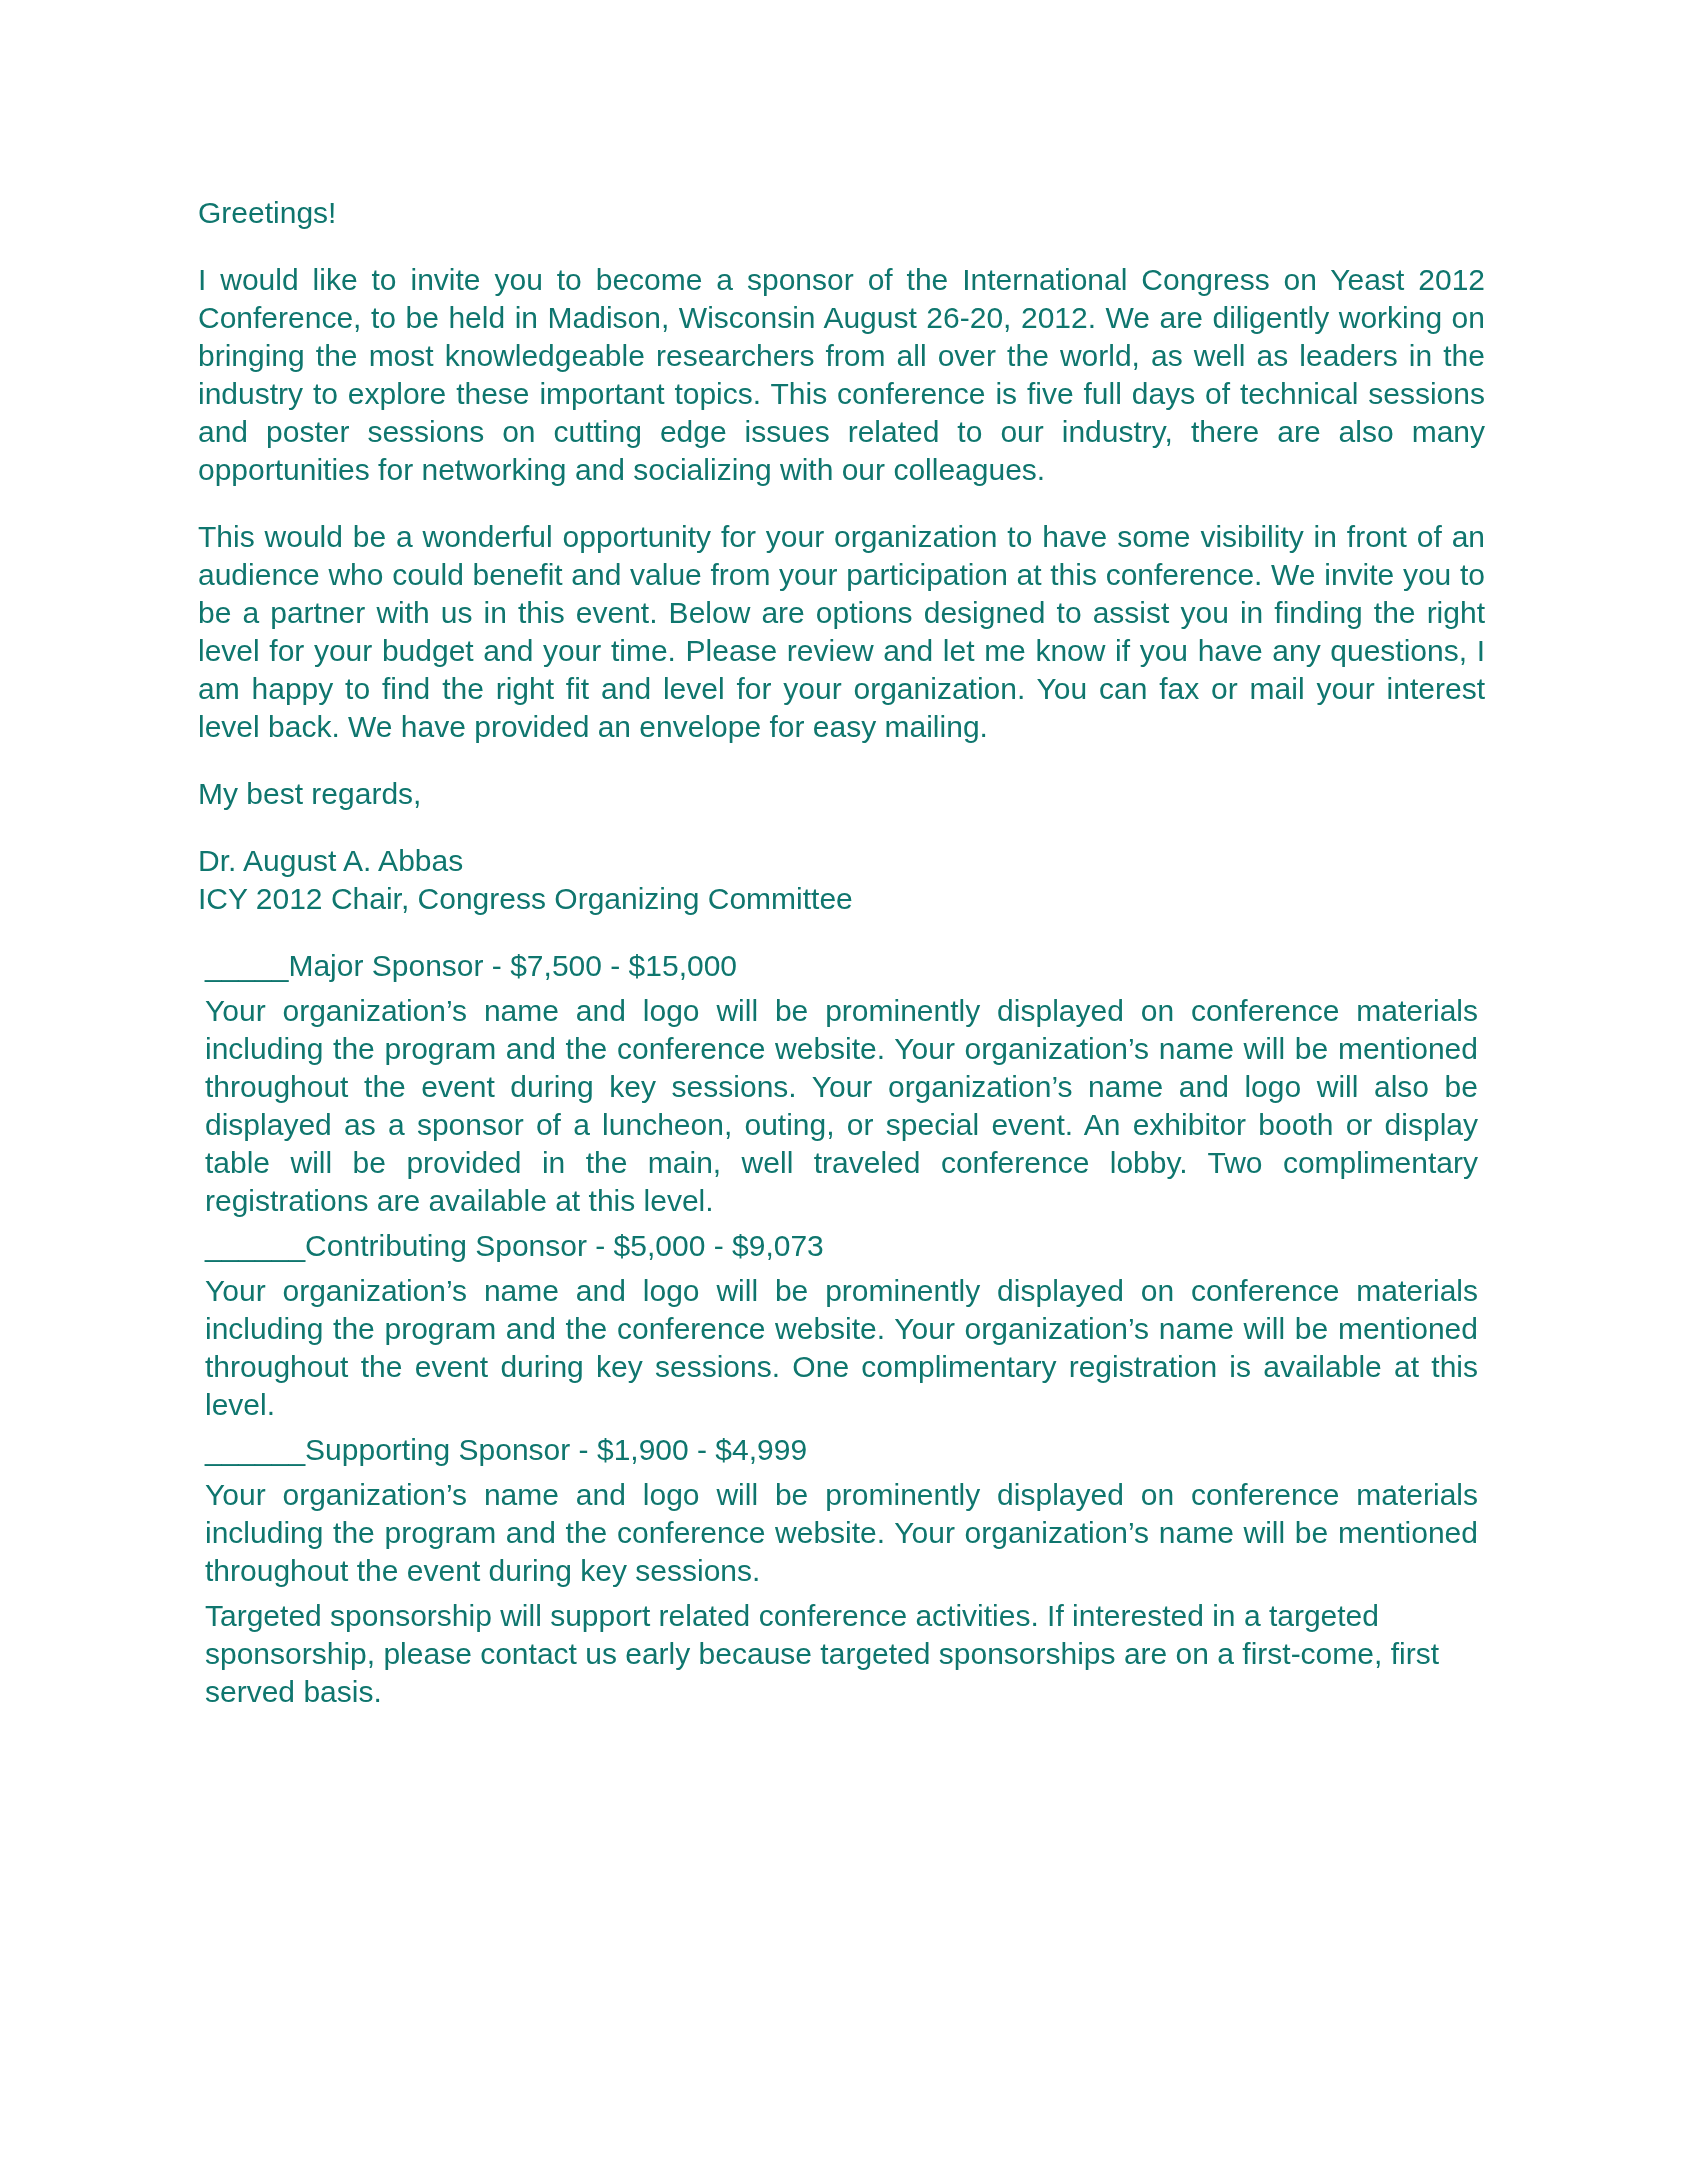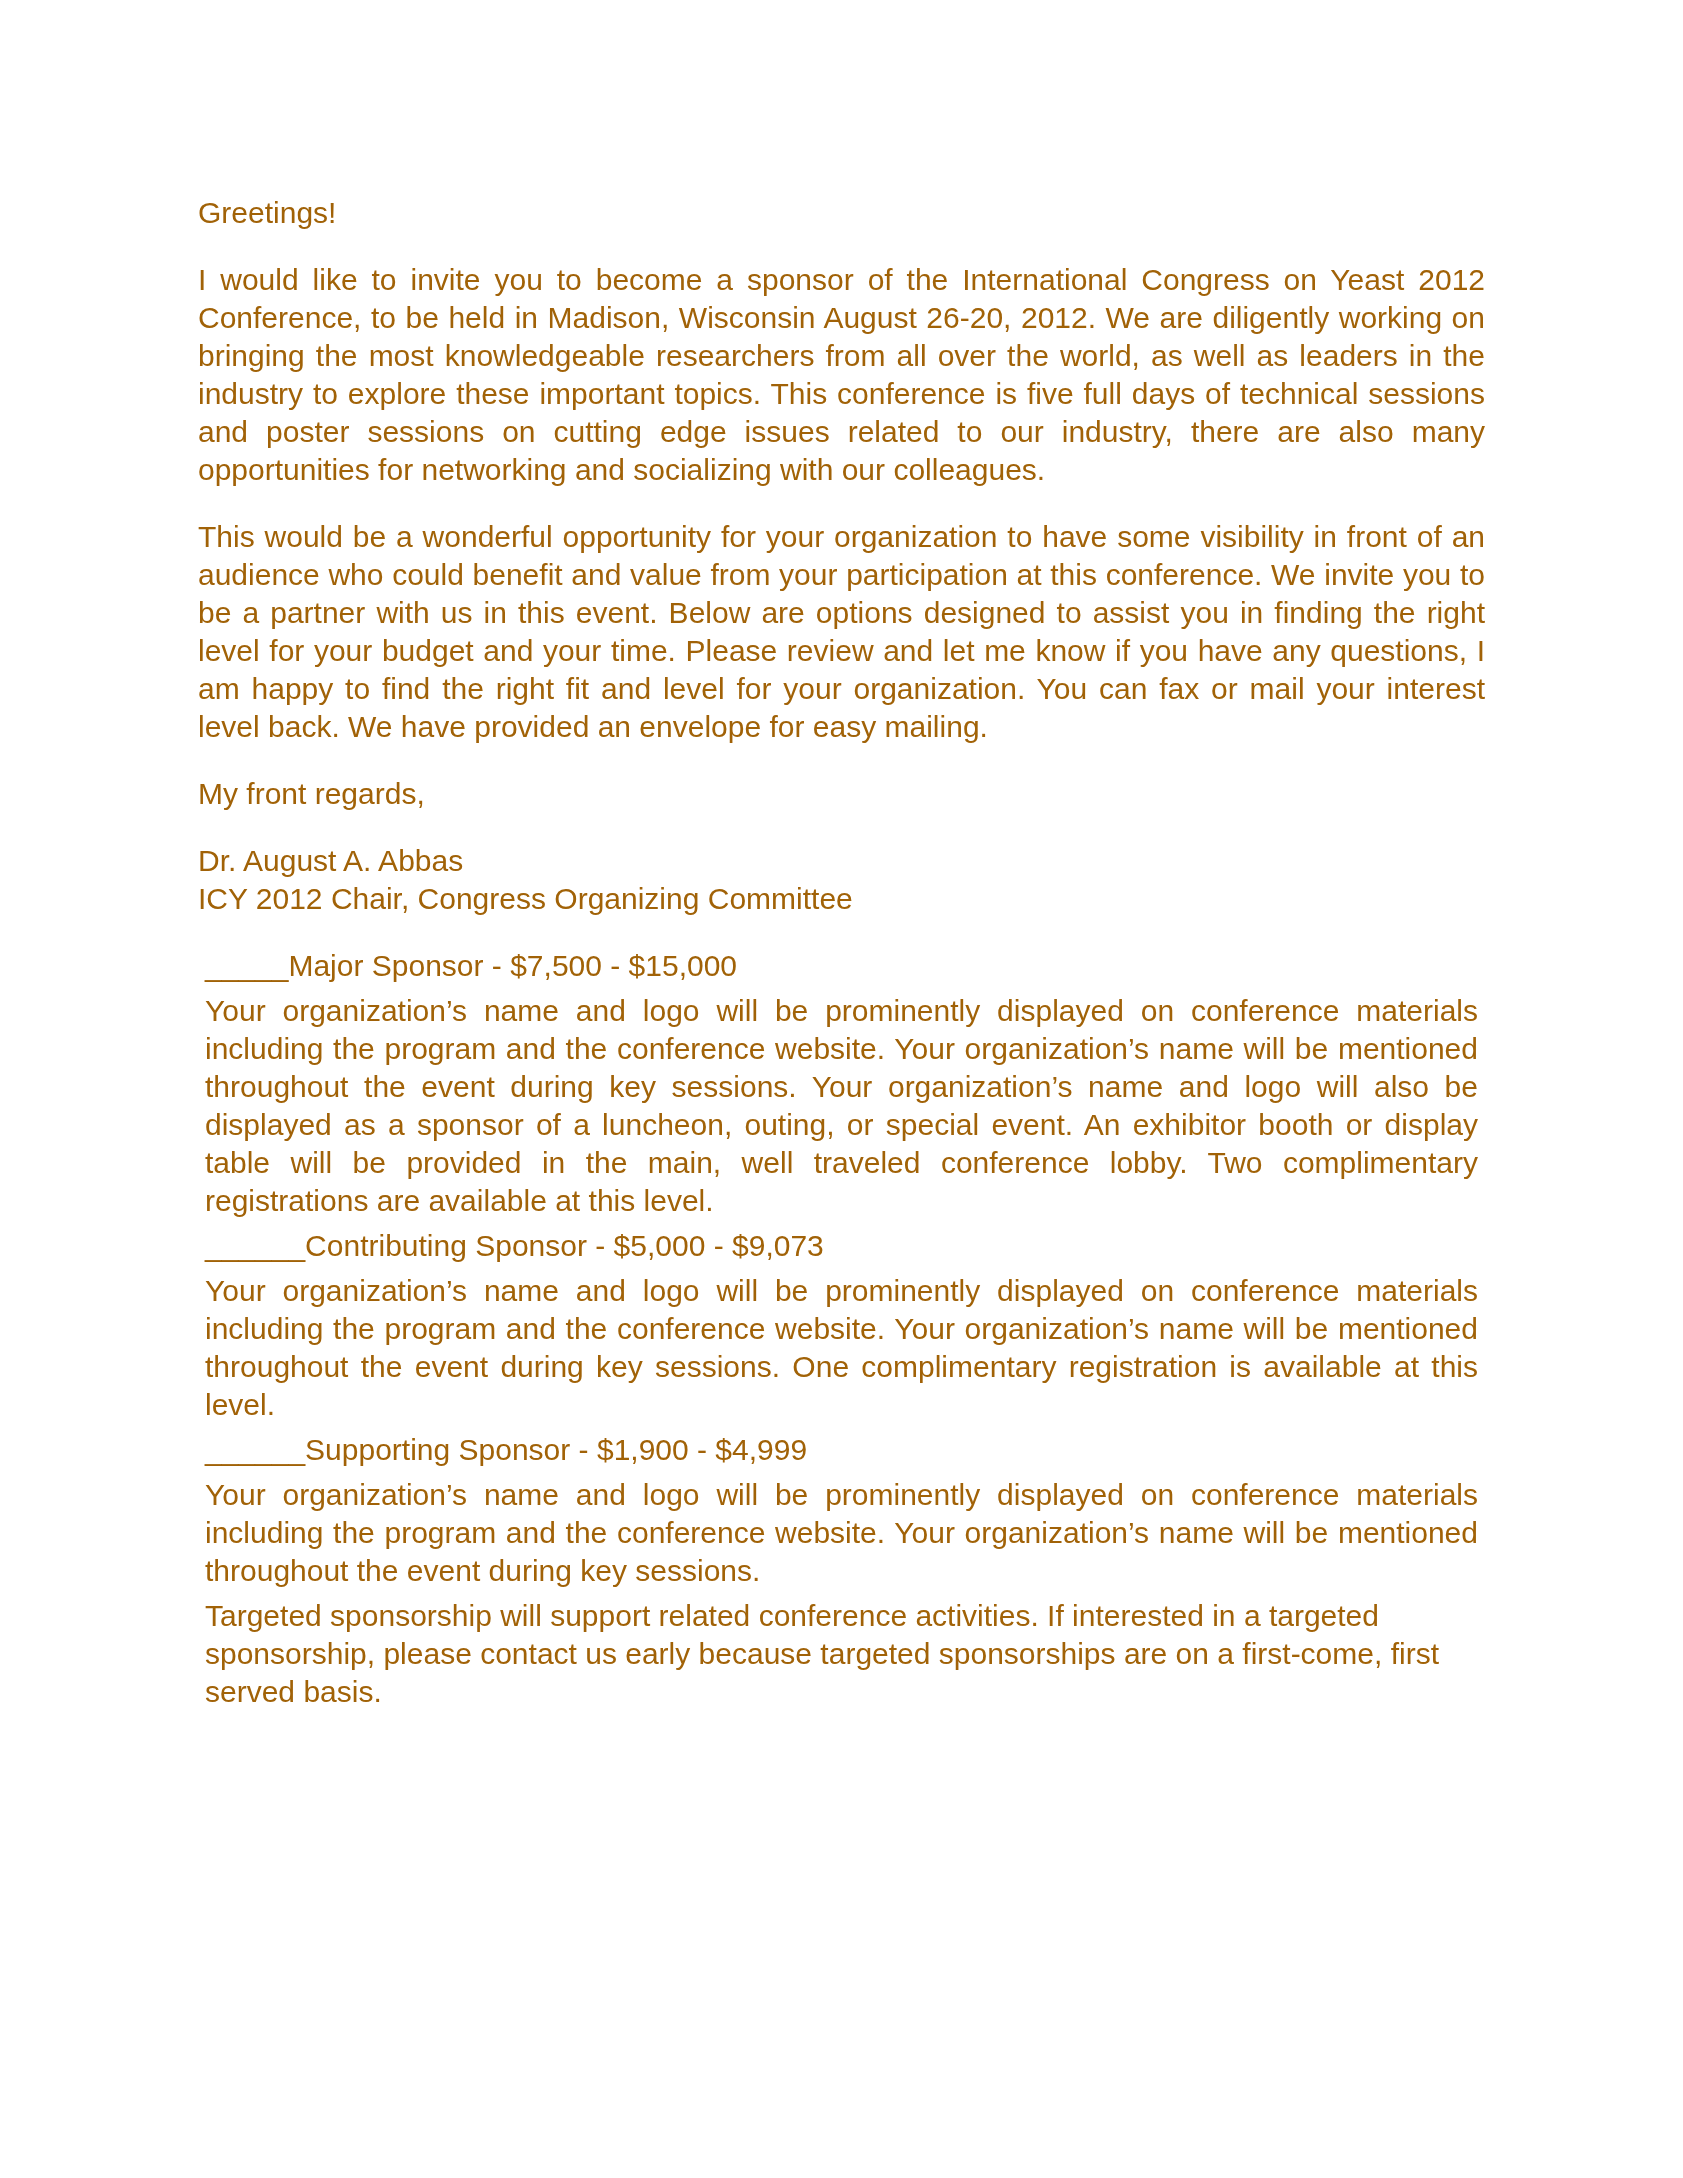--- a/index.html
+++ b/index.html
@@ -10,21 +10,21 @@
   .page {
     position: relative;
     width: 1683px;
     height: 2178px;
     box-sizing: border-box;
     padding: 194px 198px 0 198px;
     background: #ffffff;
     font-family: "Liberation Sans", sans-serif;
     font-size: 30px;
     line-height: 38px;
-    color: #a16207;
+    color: #0f766e;
     overflow: hidden;
   }
   .page p {
     margin: 0 0 29px 0;
   }
   .justify {
     text-align: justify;
   }
   .signature .line {
     display: block;
@@ -44,21 +44,21 @@
 <body>
 
 <div class="page">
 
   <p class="greeting">Greetings!</p>
 
   <p class="body justify">I would like to invite you to become a sponsor of the International Congress on Yeast 2012 Conference, to be held in Madison, Wisconsin August 26-20, 2012. We are diligently working on bringing the most knowledgeable researchers from all over the world, as well as leaders in the industry to explore these important topics. This conference is five full days of technical sessions and poster sessions on cutting edge issues related to our industry, there are also many opportunities for networking and socializing with our colleagues.</p>
 
   <p class="body justify">This would be a wonderful opportunity for your organization to have some visibility in front of an audience who could benefit and value from your participation at this conference. We invite you to be a partner with us in this event. Below are options designed to assist you in finding the right level for your budget and your time. Please review and let me know if you have any questions, I am happy to find the right fit and level for your organization. You can fax or mail your interest level back. We have provided an envelope for easy mailing.</p>
 
-  <p class="closing">My front regards,</p>
+  <p class="closing">My best regards,</p>
 
   <p class="signature">
     <span class="line">Dr. August A. Abbas</span>
     <span class="line">ICY 2012 Chair, Congress Organizing Committee</span>
   </p>
 
 
   <div class="options">
 
     <div class="option">

